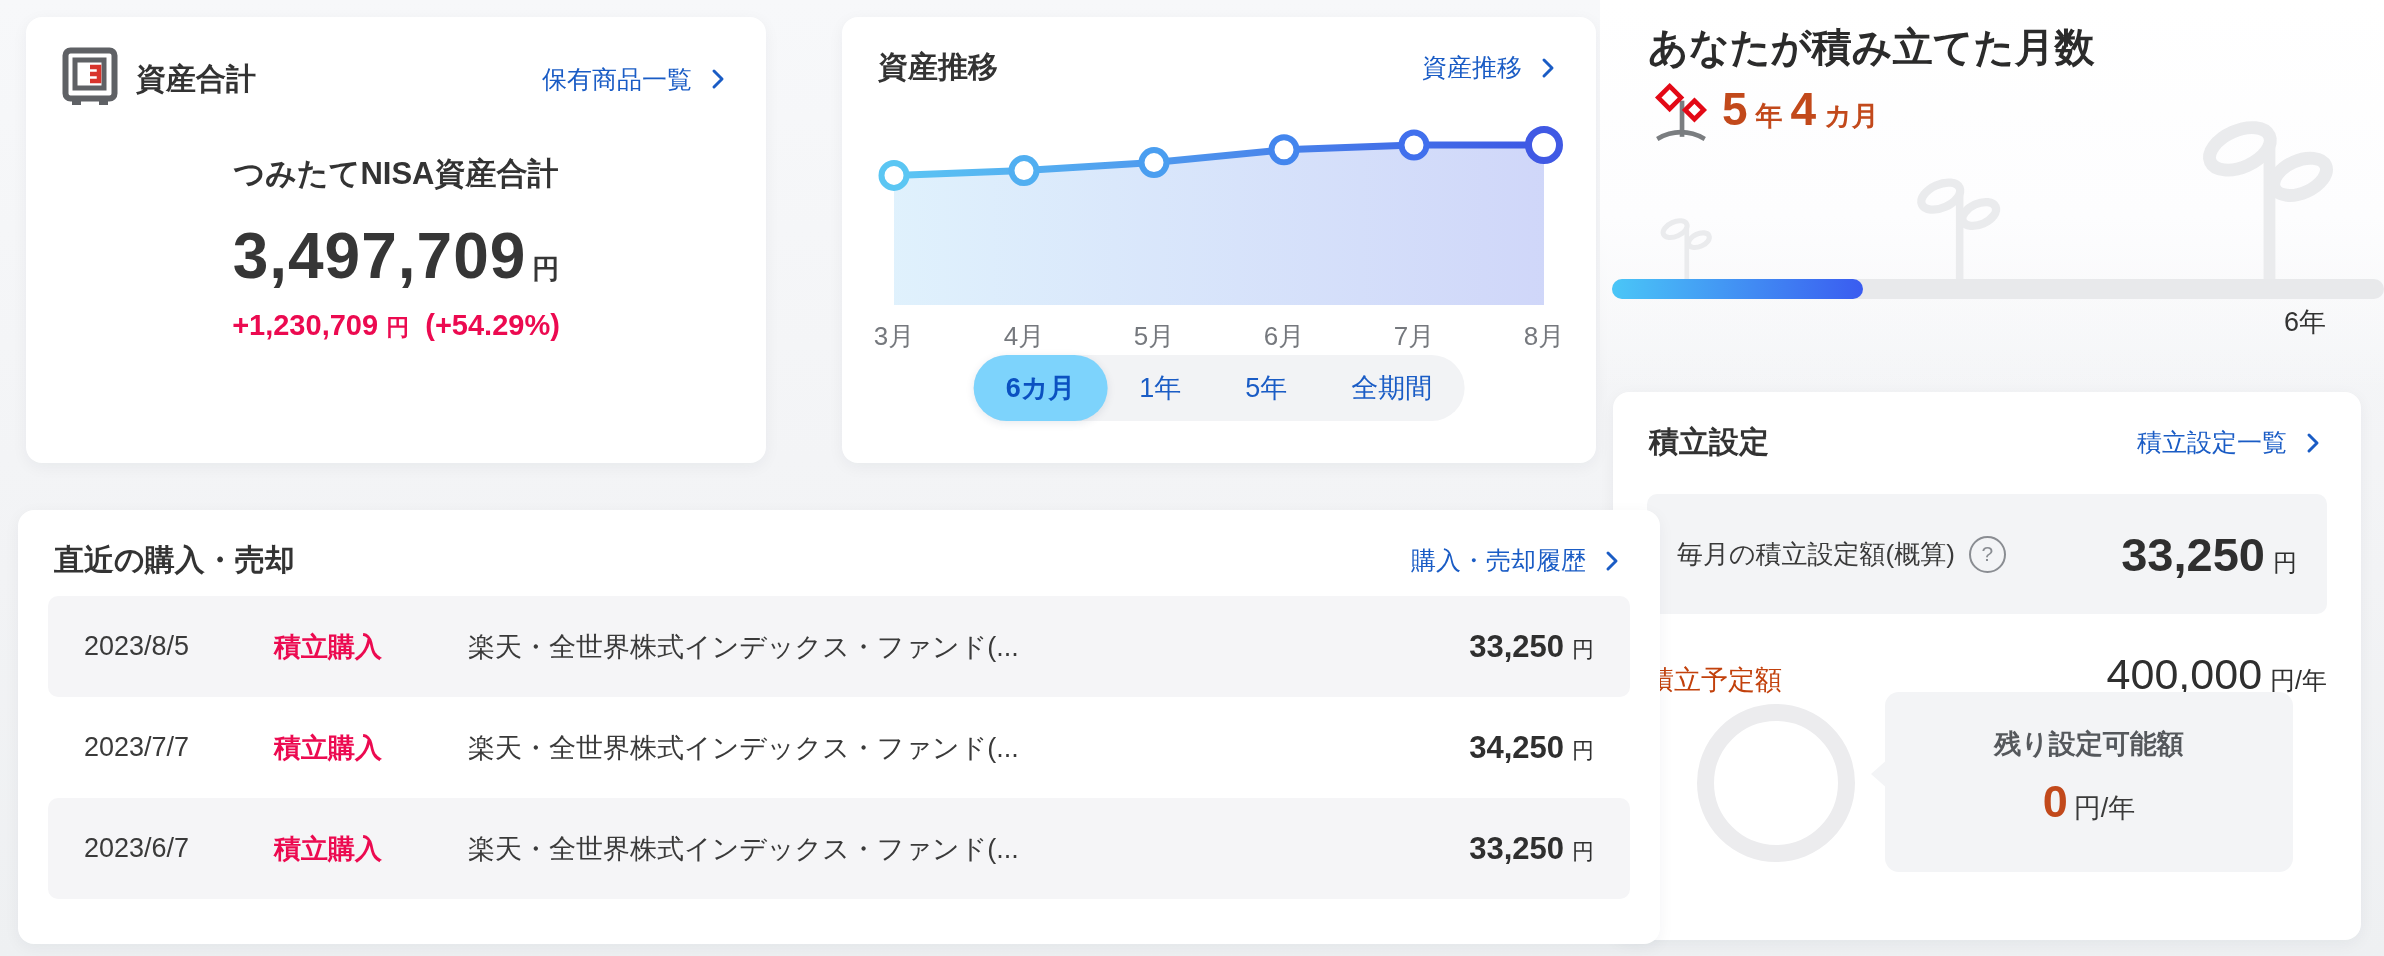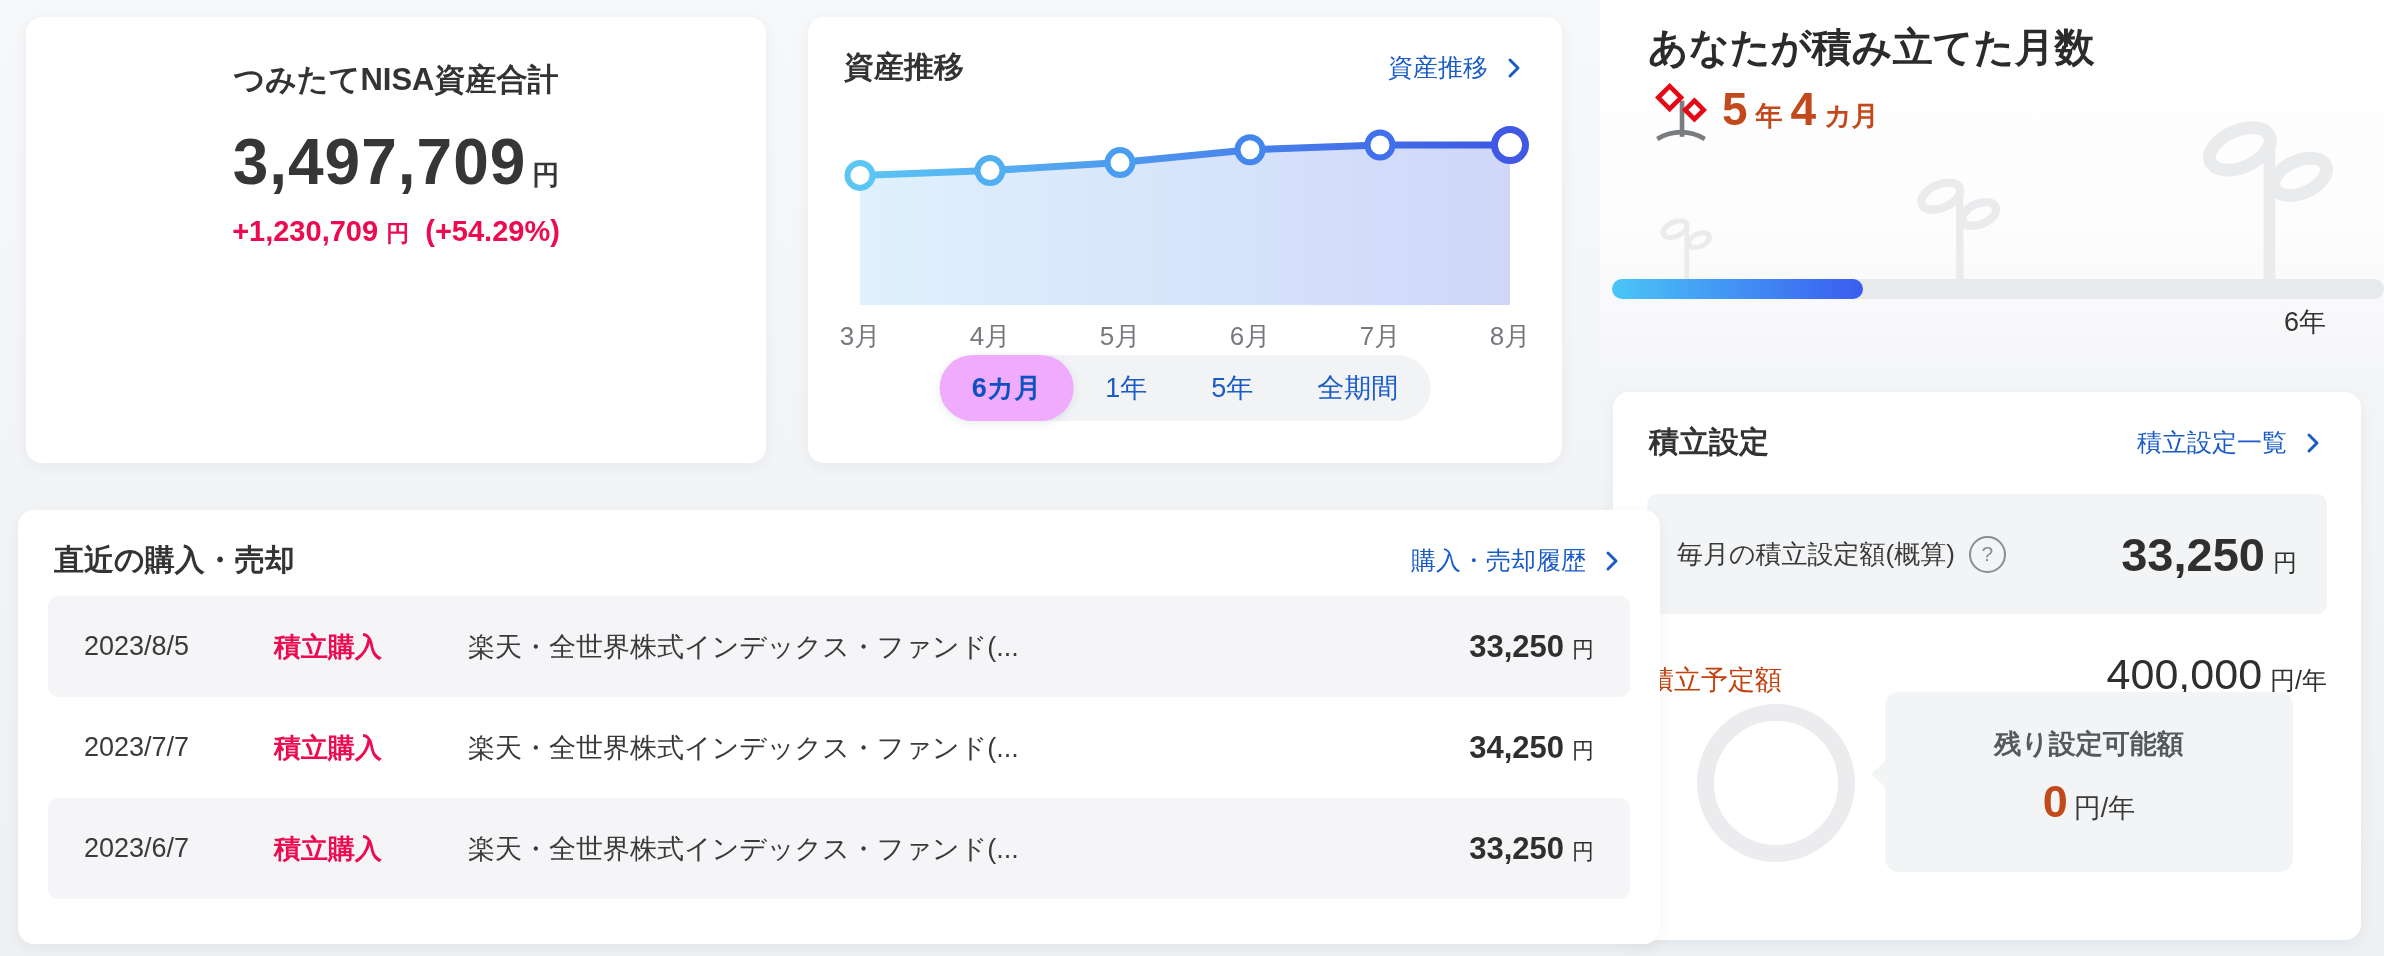--- a/index.html
+++ b/index.html
@@ -18,27 +18,27 @@
   
   #card-assets{left:26px;top:17px;width:740px;height:446px}
   .assets-body{text-align:center;margin-top:42px}
   .assets-sub{font-size:31px;font-weight:bold;color:#333}
   .assets-note{font-size:24px;color:#95989d;margin-top:12px}
   .assets-total{margin-top:24px;font-size:64px;font-weight:bold;color:#363636;letter-spacing:1px}
   .assets-total .unit{font-size:27px;margin-left:6px;letter-spacing:0}
   .assets-gain{margin-top:16px;font-size:29px;font-weight:bold;color:#ec0a50}
   .assets-gain .unit{font-size:23px}
   
-  #card-chart{left:808px;top:17px;width:754px;height:446px}
+  #card-chart{left:842px;top:17px;width:754px;height:446px}
   #trend-wrap{position:absolute;left:30px;top:92px;width:694px;height:210px}
   #chart-x-labels{position:absolute;left:30px;top:302px;width:694px;height:34px}
   #chart-x-labels span{position:absolute;transform:translateX(-50%);font-size:26px;color:#75787d;white-space:nowrap}
   .tabs{position:absolute;left:50%;transform:translateX(-50%);top:338px;height:66px;background:#f2f3f5;border-radius:33px;display:flex;align-items:center}
   .tab{height:66px;display:flex;align-items:center;padding:0 32px;font-size:27px;color:#1a5cc5;border-radius:33px;cursor:pointer;white-space:nowrap}
-  .tab.active{background:#f0abfc;color:#0b51c1;font-weight:bold;box-shadow:0 2px 8px rgba(20,40,80,.10)}
+  .tab.active{background:#7dd3fc;color:#0b51c1;font-weight:bold;box-shadow:0 2px 8px rgba(20,40,80,.10)}
   
   #months-panel{position:absolute;left:1600px;top:0;width:784px;height:392px;
     background:linear-gradient(180deg,#ffffff 0%,#fdfdfe 55%,rgba(243,244,246,0) 100%)}
   #months-title{position:absolute;left:48px;top:20px;font-size:40px;font-weight:bold;color:#2b2b2b;white-space:nowrap}
   #sprout-red{position:absolute;left:52px;top:80px}
   #months-counter{position:absolute;left:122px;top:82px;display:flex;align-items:baseline;gap:8px;color:#c2491b;font-weight:bold}
   #months-counter .num{font-size:46px}
   #months-counter .unit{font-size:27px}
   .sprout-deco{position:absolute}
   #progress-track{position:absolute;left:12px;top:279px;width:772px;height:20px;background:#e8e9eb;border-radius:10px}
@@ -71,20 +71,42 @@
   .r-date{width:190px;color:#3a3a3a}
   .r-type{width:150px;color:#ec0a50;font-weight:bold}
   .r-fund{flex:1;margin-left:44px;color:#3a3a3a;overflow:hidden;white-space:nowrap}
   .r-amount{font-size:31px;font-weight:bold;color:#2f2f2f;white-space:nowrap}
   .r-amount .unit{font-size:22px;font-weight:normal;margin-left:8px}
 </style>
 </head>
 <body>
 
 <div class="card" id="card-assets">
+  <div class="card-head">
+    <div class="head-left">
+      <span>
+        <svg width="56" height="60" viewBox="0 0 56 60">
+          <rect x="10" y="50" width="9" height="8" fill="#5f6165"></rect>
+          <rect x="37" y="50" width="9" height="8" fill="#5f6165"></rect>
+          <rect x="3.5" y="3.5" width="49" height="48" rx="5" fill="#fff" stroke="#5f6165" stroke-width="6"></rect>
+          <rect x="13" y="13" width="29" height="28" fill="#fff" stroke="#5f6165" stroke-width="5"></rect>
+          <path d="M28 20 h9 v14 h-9 M28 27 h9" fill="none" stroke="#d8342c" stroke-width="4.5"></path>
+        </svg>
+      </span>
+      <span class="card-title">資産合計</span>
+    </div>
+    <a class="link">
+      <span>保有商品一覧</span>
+      <span class="chev">
+        <svg width="24" height="24" viewBox="0 0 24 24">
+            <path d="M8 4l8 8-8 8" fill="none" stroke="currentColor" stroke-width="3" stroke-linecap="round" stroke-linejoin="round"></path>
+          </svg>
+      </span>
+    </a>
+  </div>
   <div class="assets-body">
     <div class="assets-sub">つみたてNISA資産合計</div>
     <div class="assets-total"><span>3,497,709</span><span class="unit">円</span></div>
     <div class="assets-gain"><span>+1,230,709</span> <span class="unit">円</span>&nbsp;&nbsp;<span>(+54.29%)</span></div>
   </div>
 </div>
 
 <div class="card" id="card-chart">
   <div class="card-head">
     <span class="card-title">資産推移</span>

